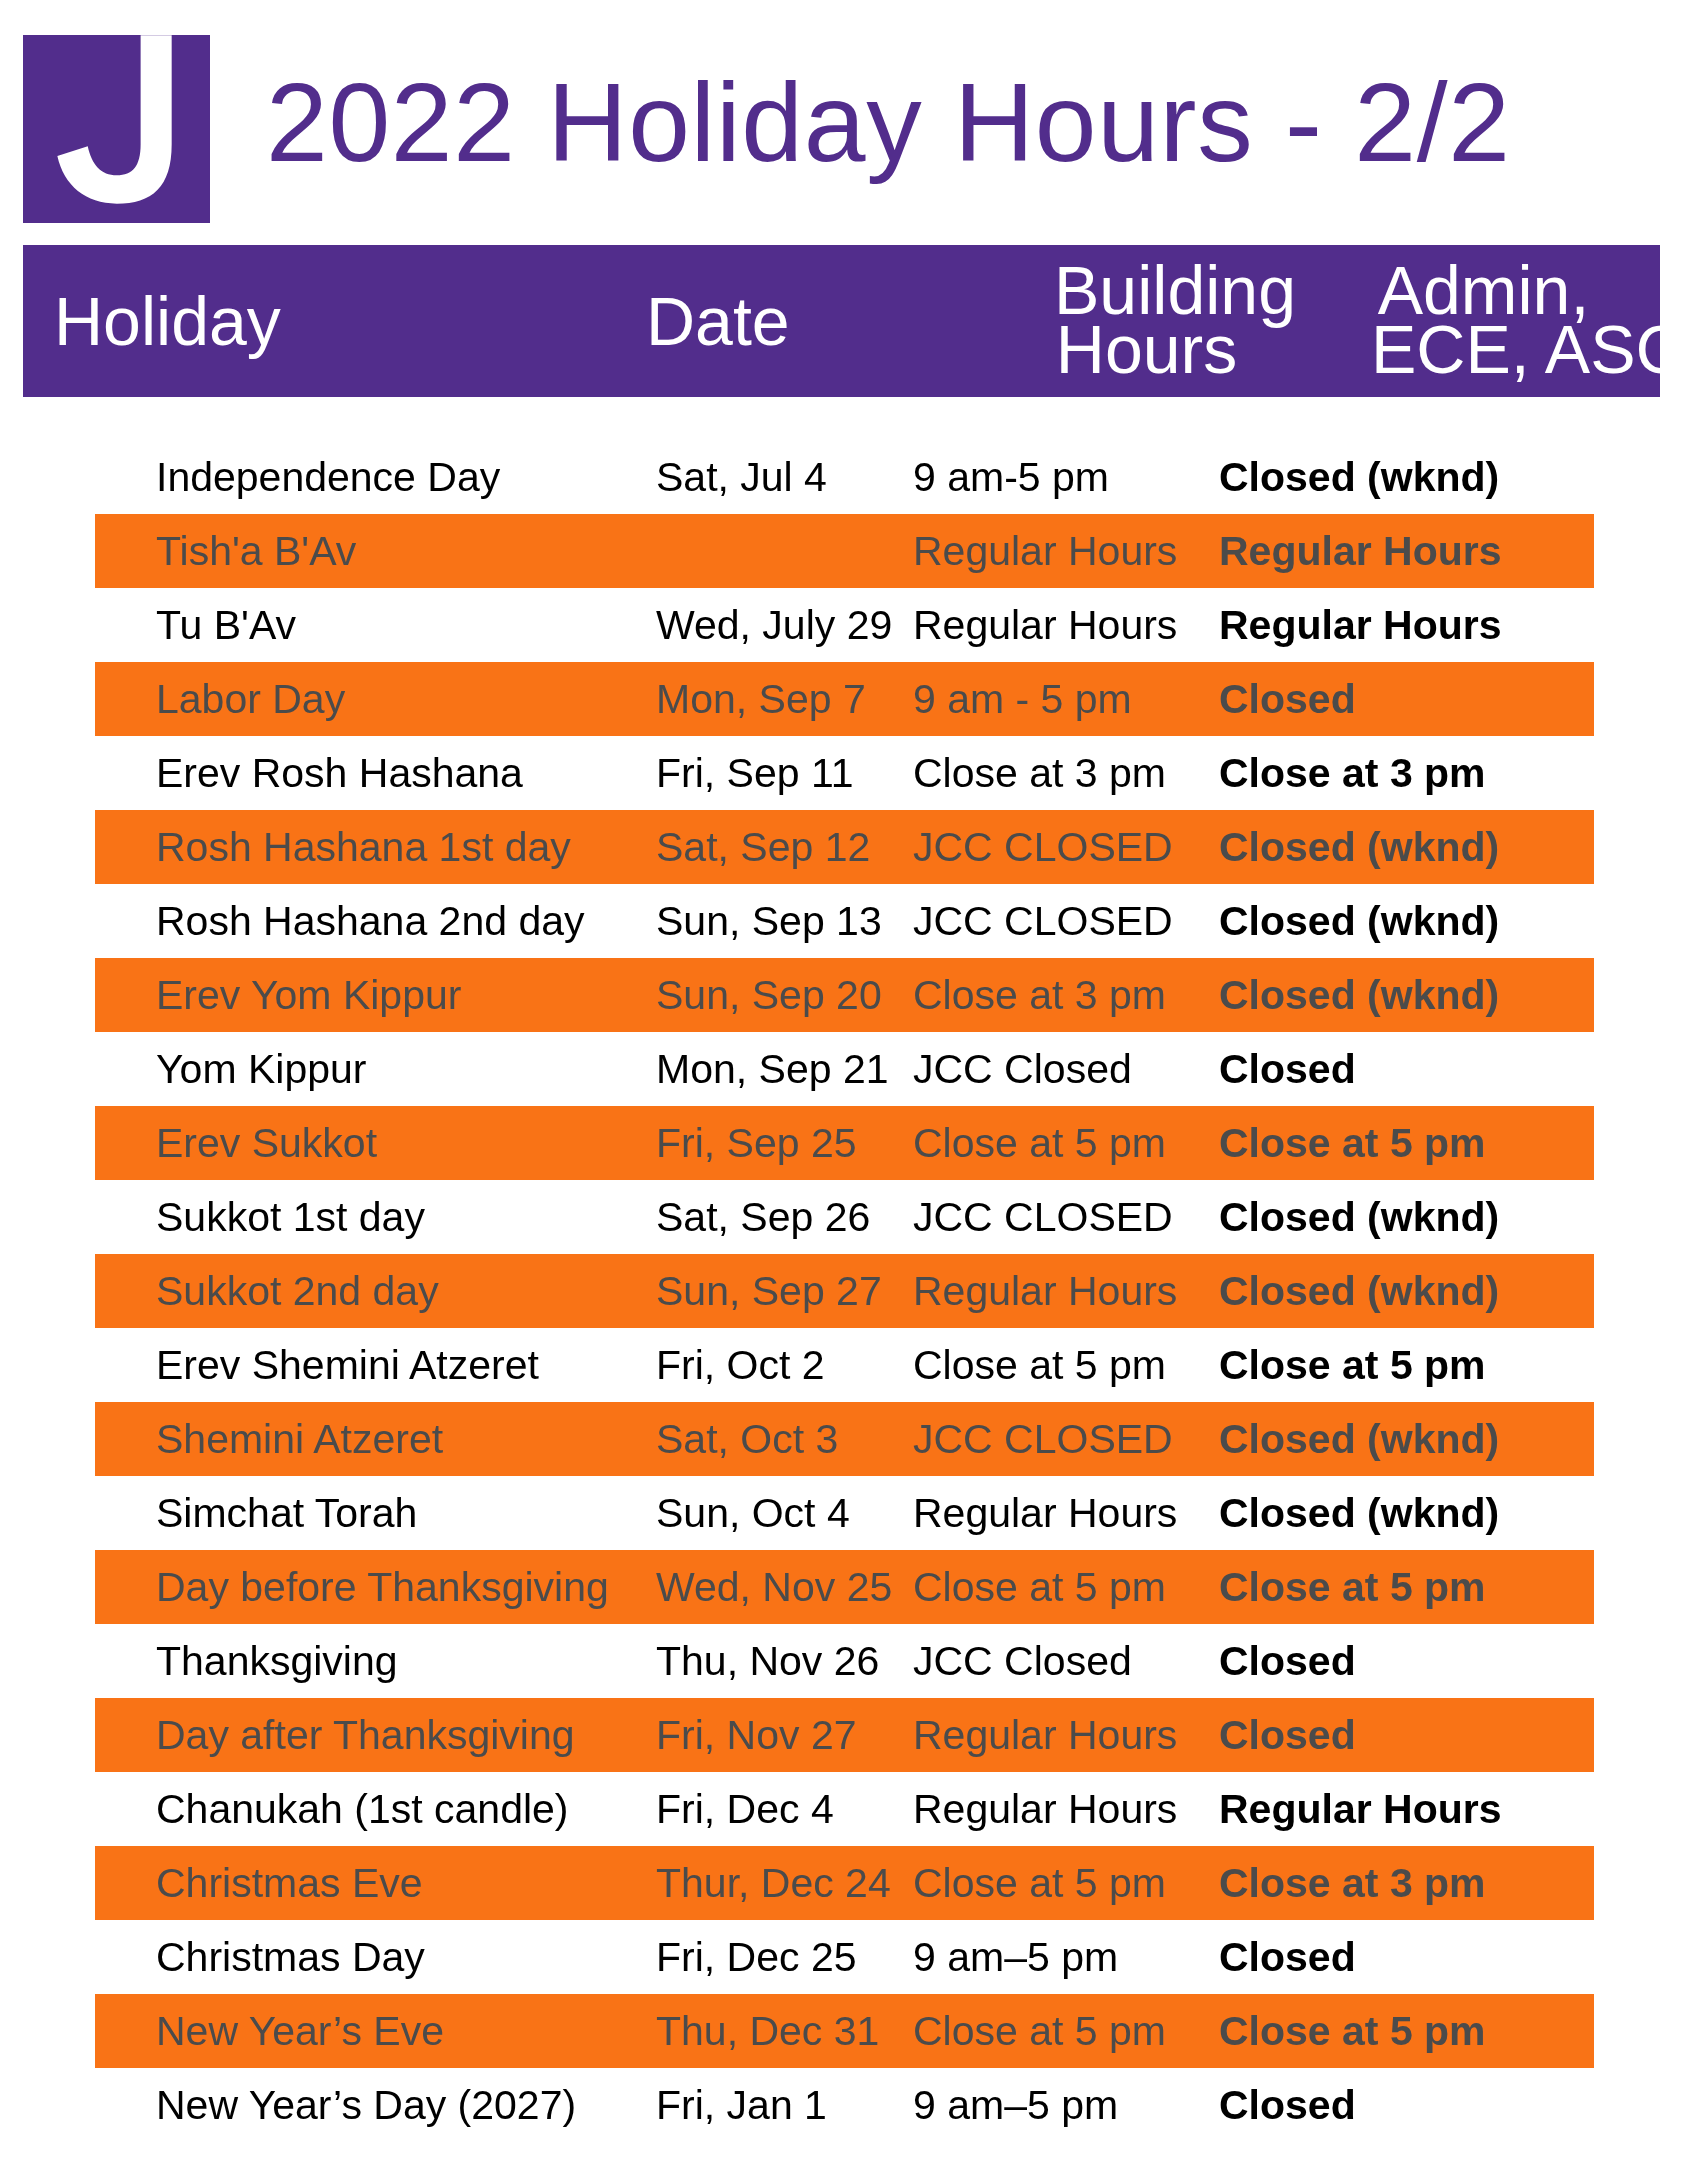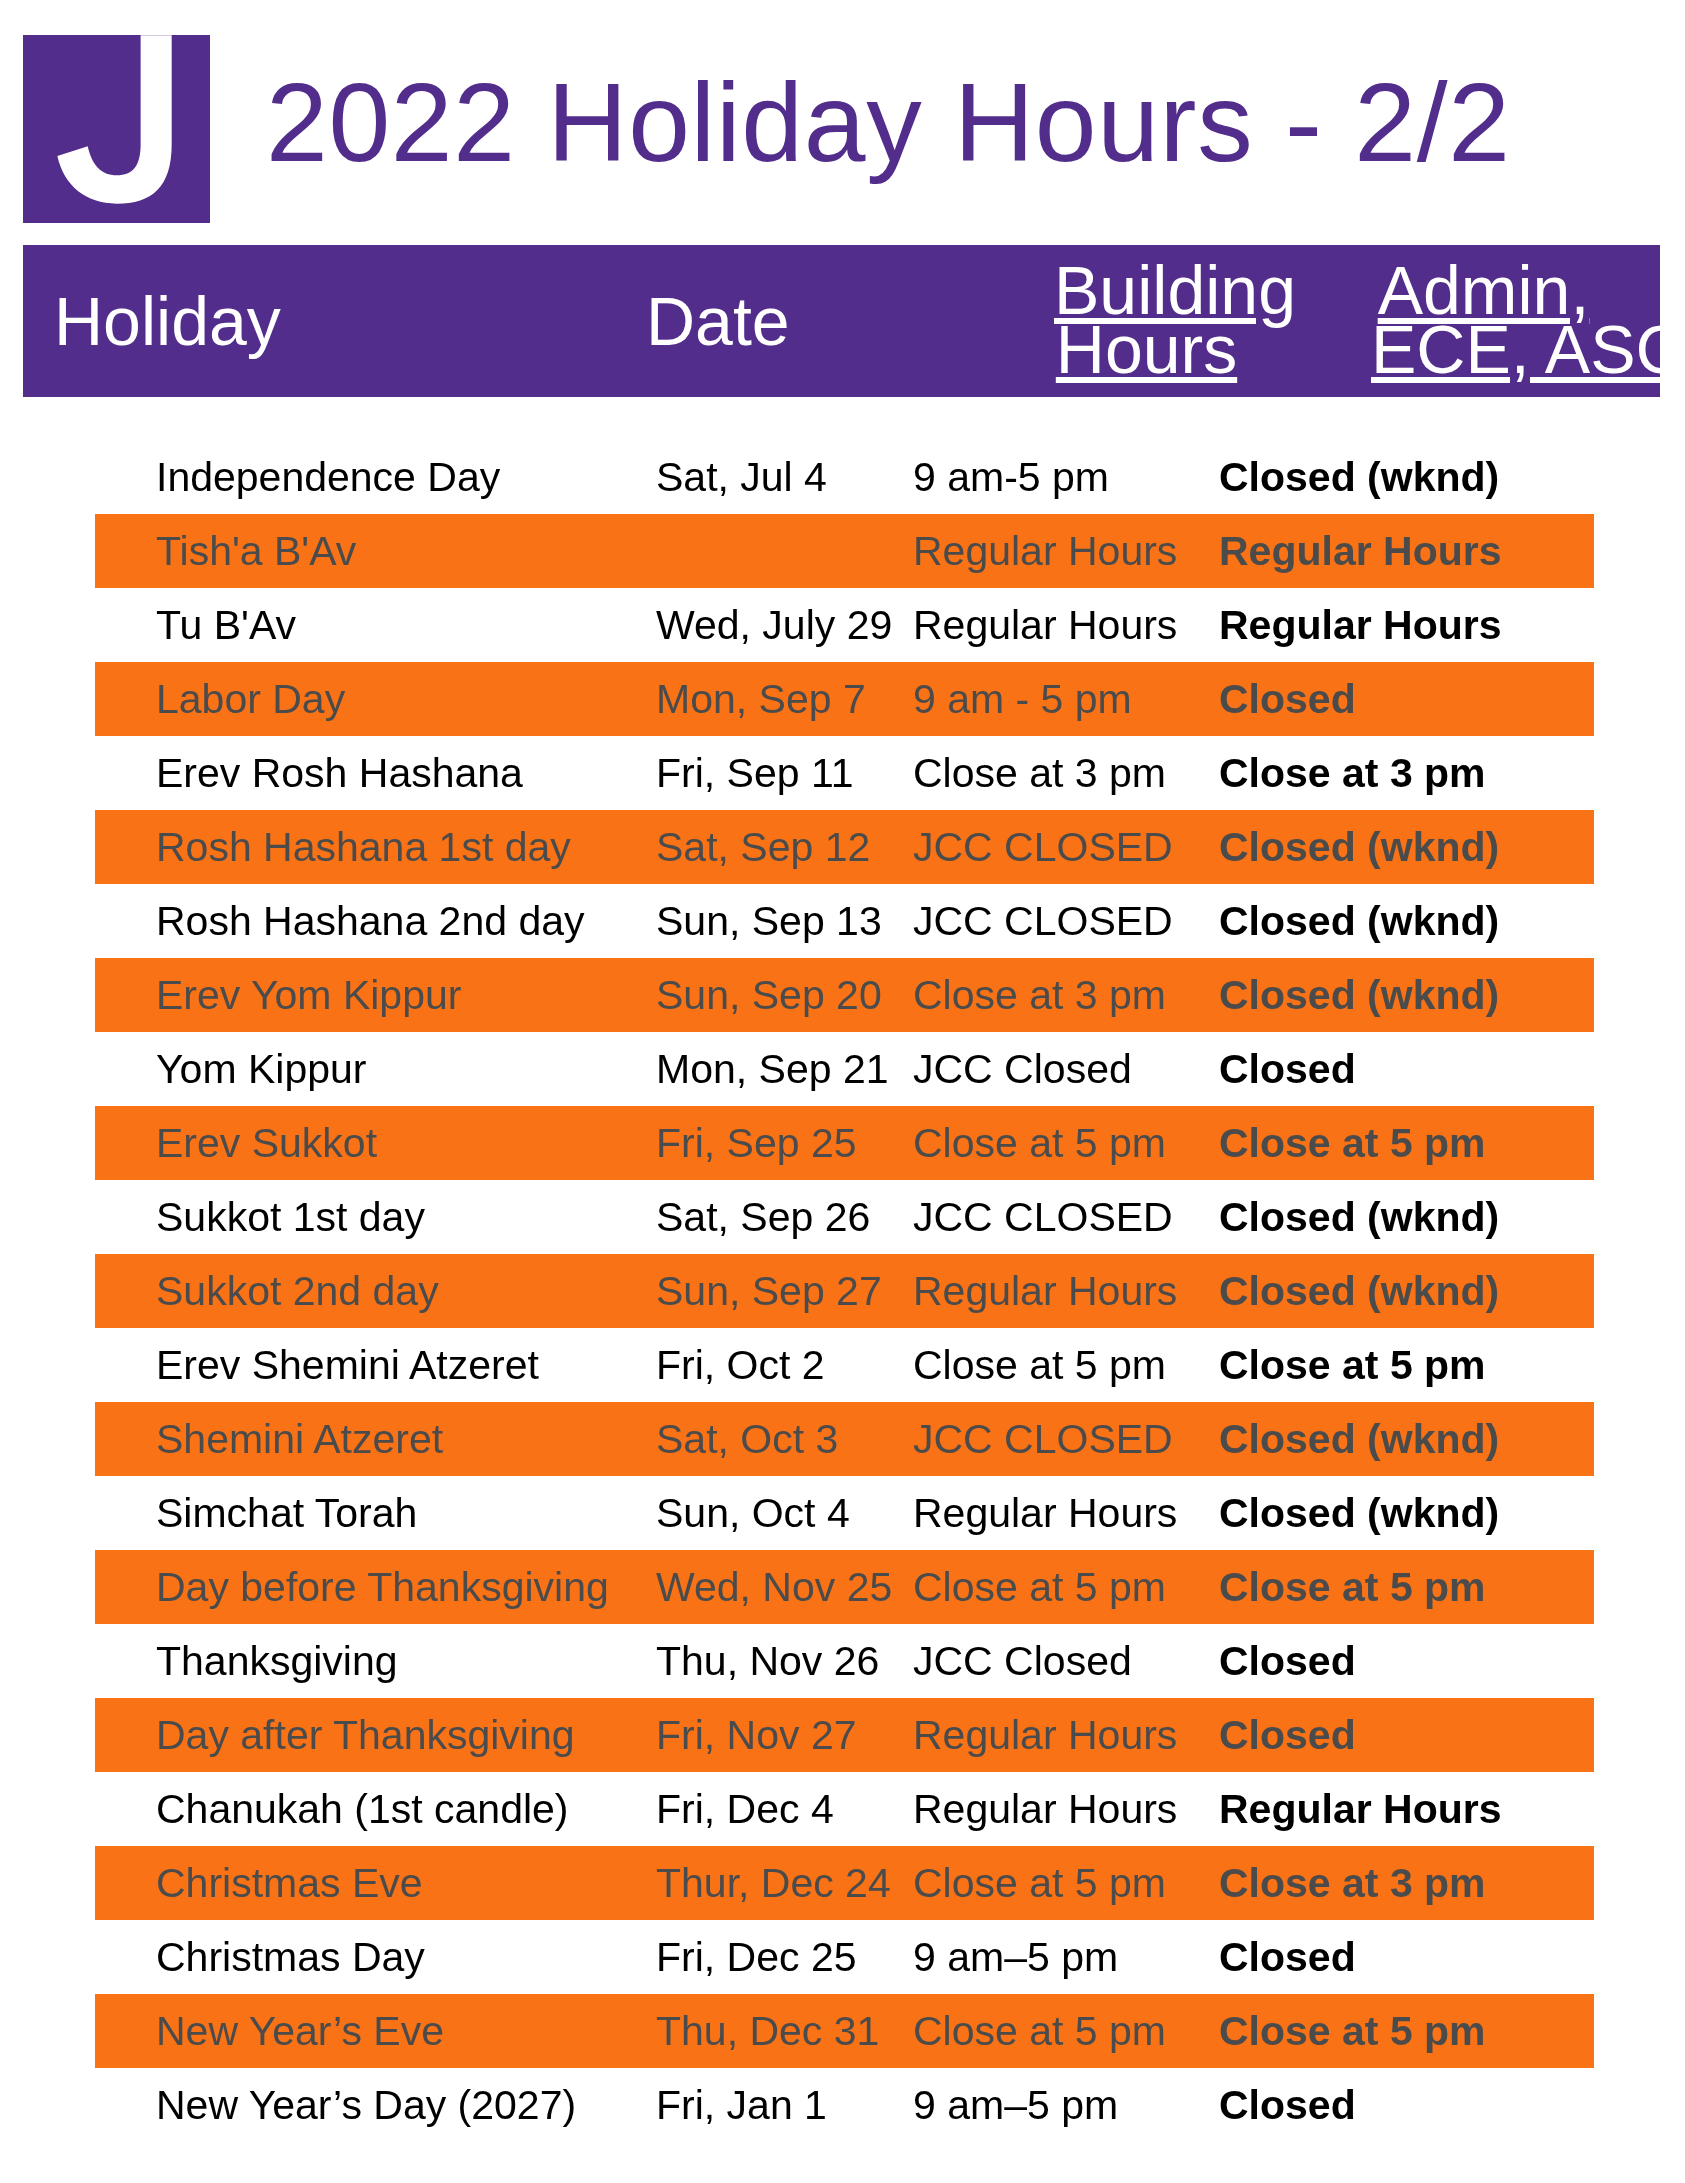--- a/index.html
+++ b/index.html
@@ -56,21 +56,20 @@
     line-height: 61px;
     white-space: nowrap;
   }
   .hcell.single {
     top: 46px;
   }
   .hcell.double {
     top: 16px;
     text-align: center;
     line-height: 59px;
-    text-decoration: underline;
   }
   .hcell.double span {
     display: block;
   }
   .h-holiday { left: 31px; }
   .h-date { left: 623px; text-align: right; }
   .h-building { left: 1031px; width: 185px; }
   .h-admin { left: 1348px; width: 225px; }
 
   .table {

